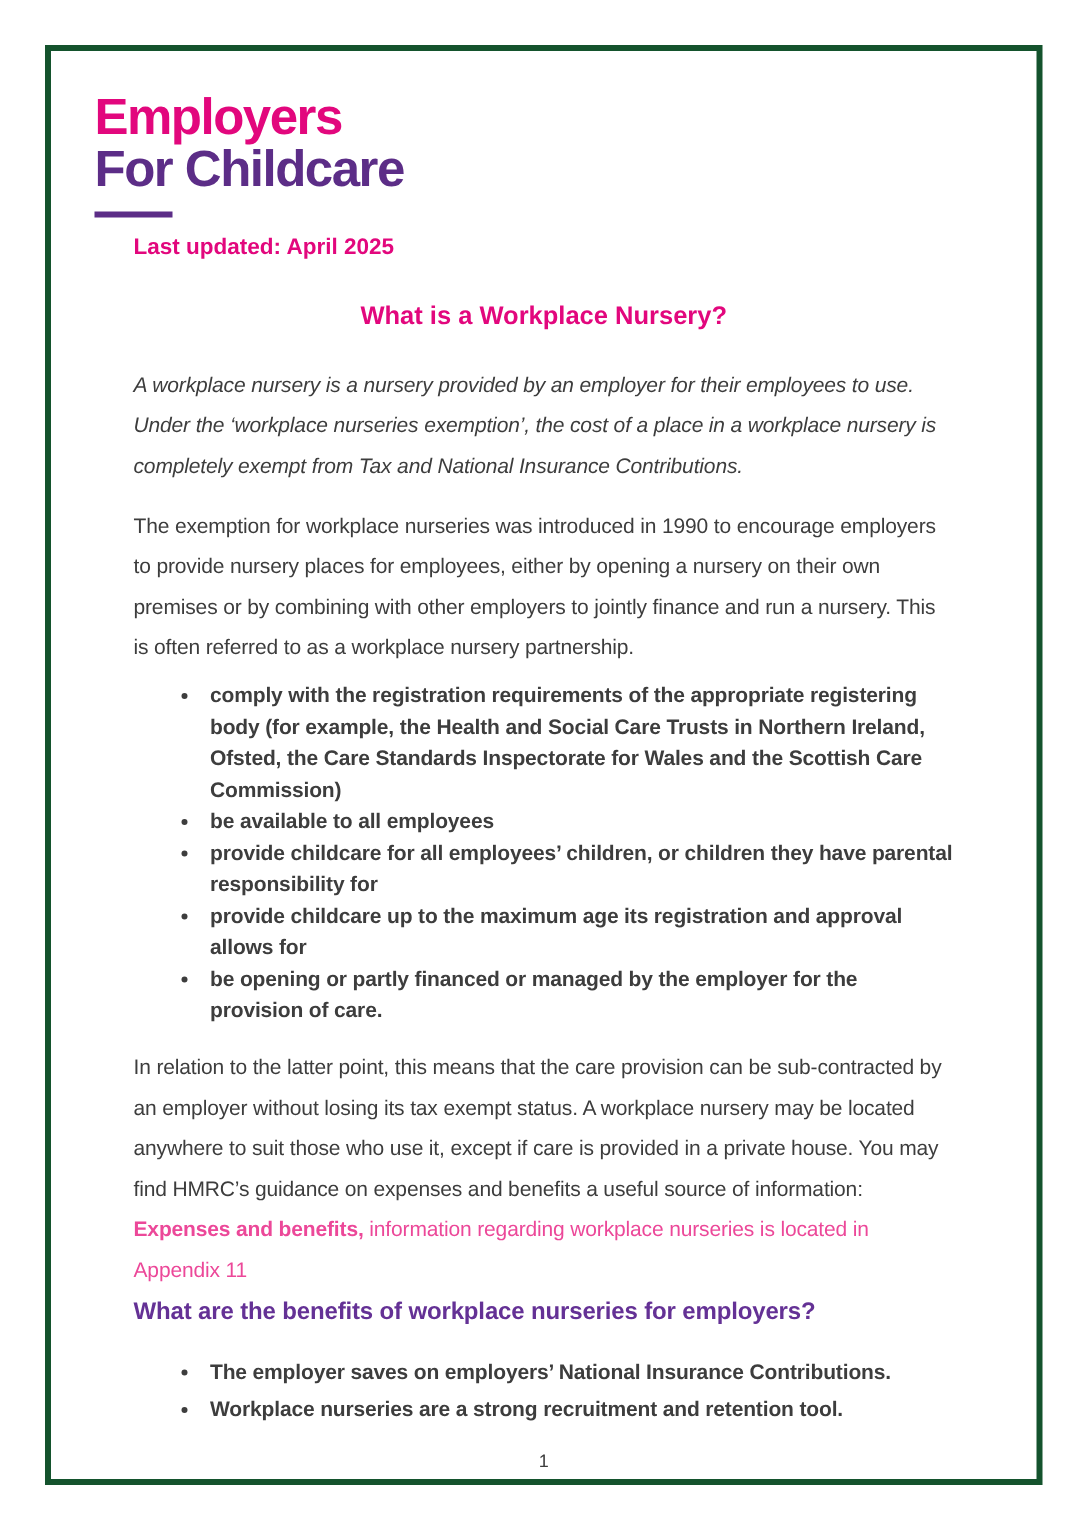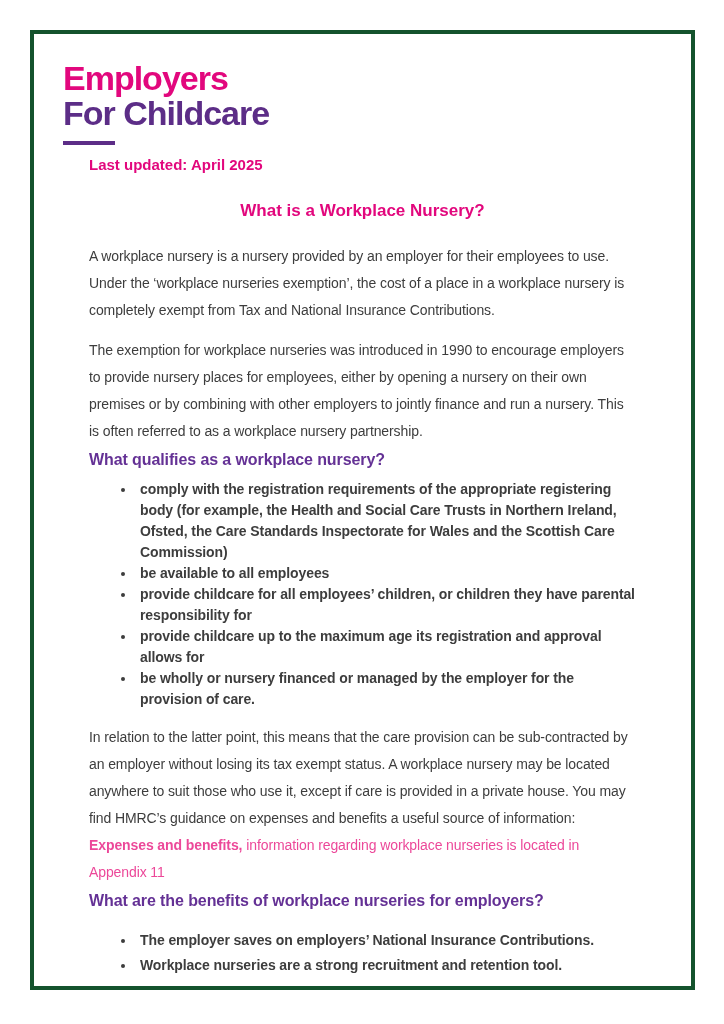--- a/index.html
+++ b/index.html
@@ -51,21 +51,21 @@
     font-size: 17px;
     line-height: 24px;
   }
 
   p.body {
     font-size: 14px;
     line-height: 27px;
     color: #3d3d3d;
     letter-spacing: -0.1px;
   }
-  .mt20 { margin-top: 20px; }
+  .mt20 { margin-top: 20px; font-style: italic; }
   .mt14 { margin-top: 14px; }
   .mt13 { margin-top: 13px; }
 
   h2.section-heading {
     margin-top: 4px;
     color: #643195;
     font-size: 16px;
     line-height: 22px;
     font-weight: bold;
     letter-spacing: -0.1px;
@@ -108,29 +108,28 @@
     </div>
 
     <div class="last-updated">Last updated: April 2025</div>
 
     <h1 class="doc-title">What is a Workplace Nursery?</h1>
 
     <p class="body mt20">A workplace nursery is a nursery provided by an employer for their employees to use. Under the ‘workplace nurseries exemption’, the cost of a place in a workplace nursery is completely exempt from Tax and National Insurance Contributions.</p>
 
     <p class="body mt13">The exemption for workplace nurseries was introduced in 1990 to encourage employers to provide nursery places for employees, either by opening a nursery on their own premises or by combining with other employers to jointly finance and run a nursery. This is often referred to as a workplace nursery partnership.</p>
 
-    <h2 class="section-heading">What qualifies as a workplace nursery?</h2>
 
 
     <ul class="bullets">
       <li>comply with the registration requirements of the appropriate registering body (for example, the Health and Social Care Trusts in Northern Ireland, Ofsted, the Care Standards Inspectorate for Wales and the Scottish Care Commission)</li>
       <li>be available to all employees</li>
       <li>provide childcare for all employees’ children, or children they have parental responsibility for</li>
       <li>provide childcare up to the maximum age its registration and approval allows for</li>
-      <li>be wholly or nursery financed or managed by the employer for the provision of care.</li>
+      <li>be opening or partly financed or managed by the employer for the provision of care.</li>
     </ul>
 
     <p class="body mt14"><span>In relation to the latter point, this means that the care provision can be sub-contracted by an employer without losing its tax exempt status. A workplace nursery may be located anywhere to suit those who use it, except if care is provided in a private house. You may find HMRC’s guidance on expenses and benefits a useful source of information: </span><a class="doc-link bold">Expenses and benefits,</a><a class="doc-link"> information regarding workplace nurseries is located in Appendix 11</a></p>
 
     <h2 class="section-heading benefits">What are the benefits of workplace nurseries for employers?</h2>
 
     <ul class="bullets second">
       <li>The employer saves on employers’ National Insurance Contributions.</li>
       <li>Workplace nurseries are a strong recruitment and retention tool.</li>
     </ul>

